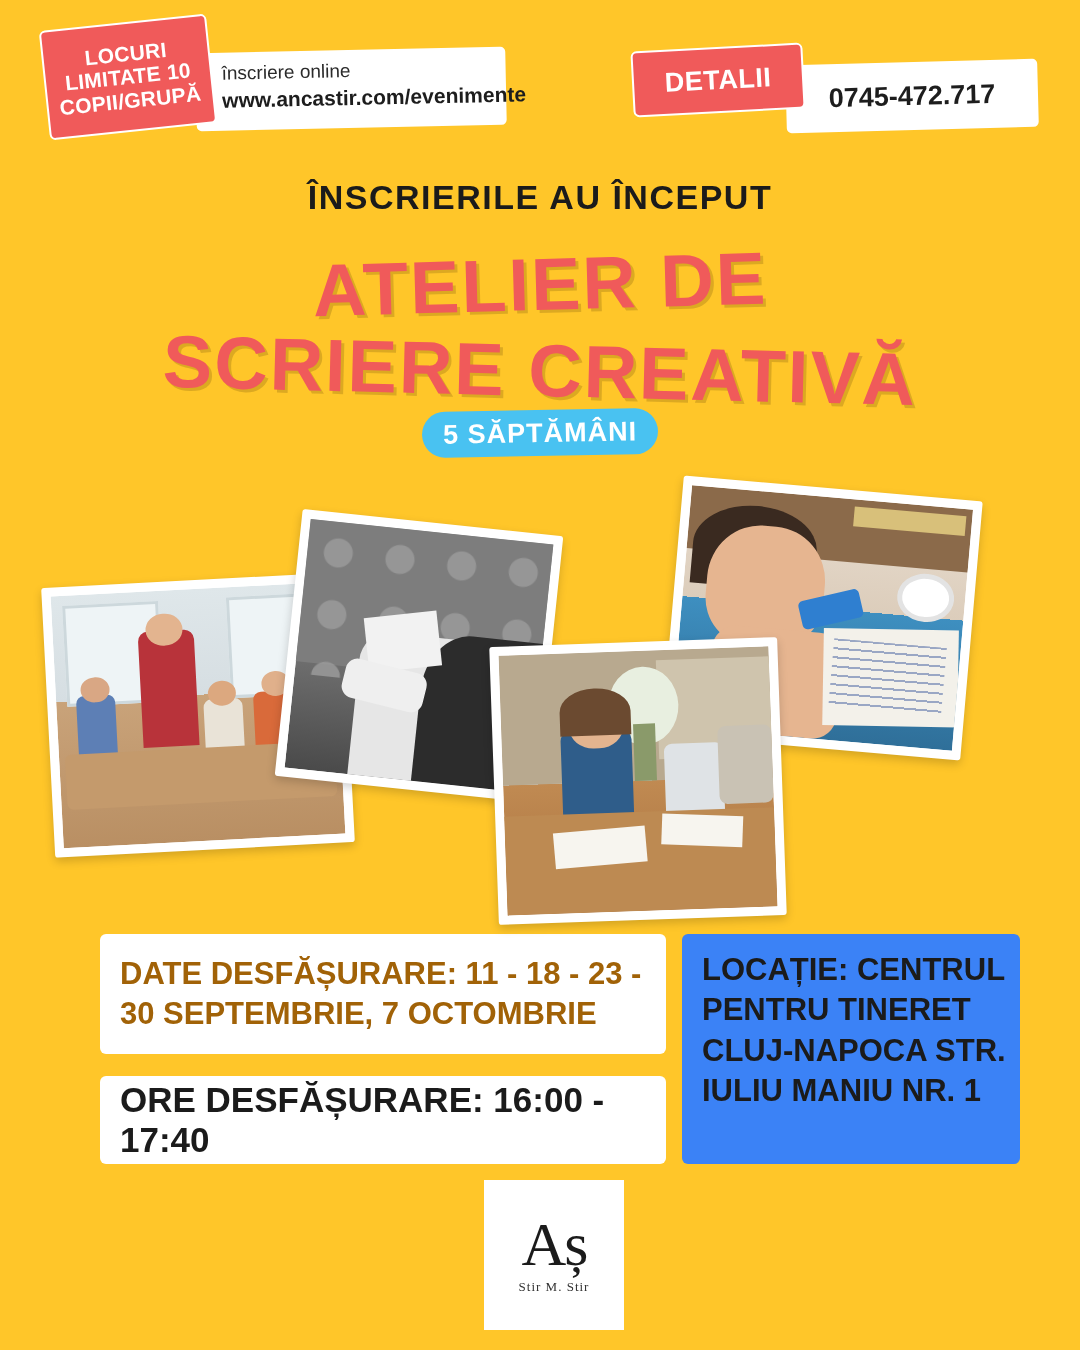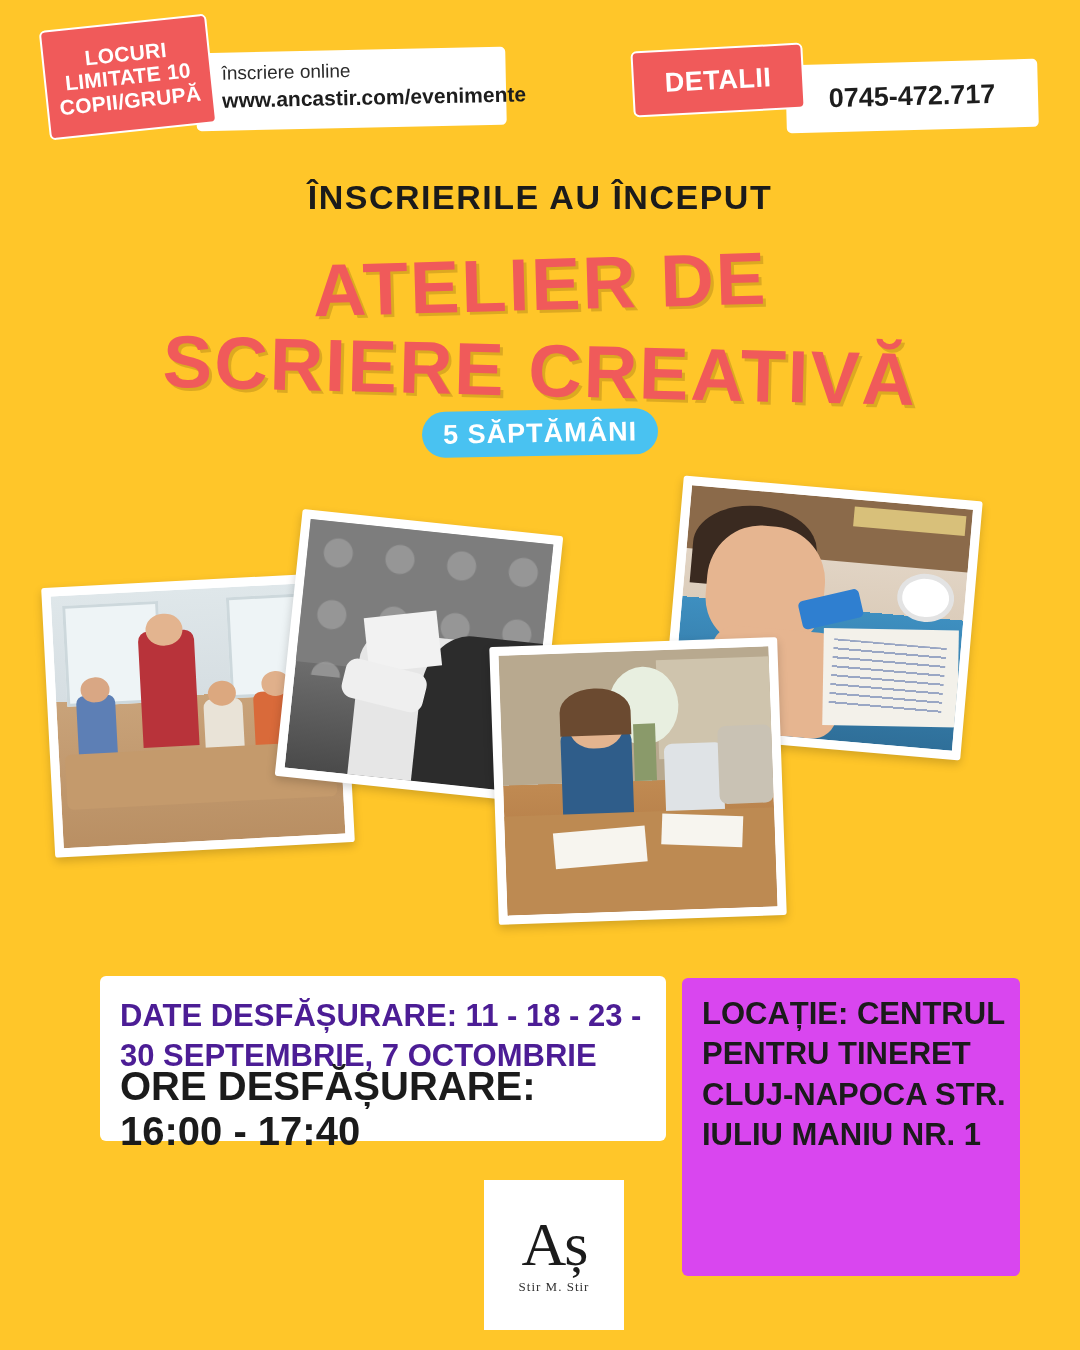--- a/index.html
+++ b/index.html
@@ -241,46 +241,45 @@
     top: 934px;
     width: 566px;
     height: 120px;
     background: #ffffff;
     border-radius: 6px;
     display: flex;
     align-items: center;
     padding: 0 18px 0 20px;
     font-size: 31px;
     font-weight: bold;
-    color: #4c1d95;
+    color: #a16207;
     line-height: 1.28;
-    margin-top: 42px;
   }
   .info-hours {
     position: absolute;
     left: 100px;
     top: 1076px;
     width: 566px;
-    height: 65px;
+    height: 88px;
     background: #ffffff;
     border-radius: 6px;
     display: flex;
     align-items: center;
     padding: 0 20px;
-    font-size: 40px;
+    font-size: 35px;
     font-weight: bold;
     color: #1b1b1b;
   }
   .info-location {
     position: absolute;
     left: 682px;
-    top: 978px;
+    top: 934px;
     width: 338px;
-    height: 298px;
-    background: #d946ef;
+    height: 230px;
+    background: #3b82f6;
     border-radius: 6px;
     padding: 16px 14px 0 20px;
     font-size: 31px;
     font-weight: bold;
     color: #1b1b1b;
     line-height: 1.3;
   }
 
   
   .logo-card {

